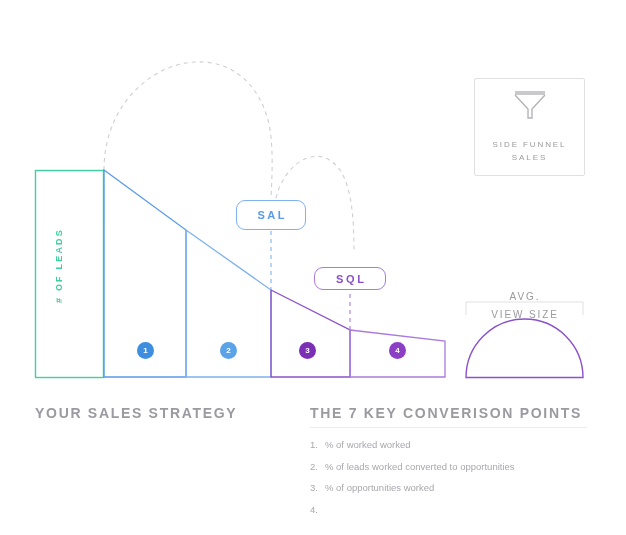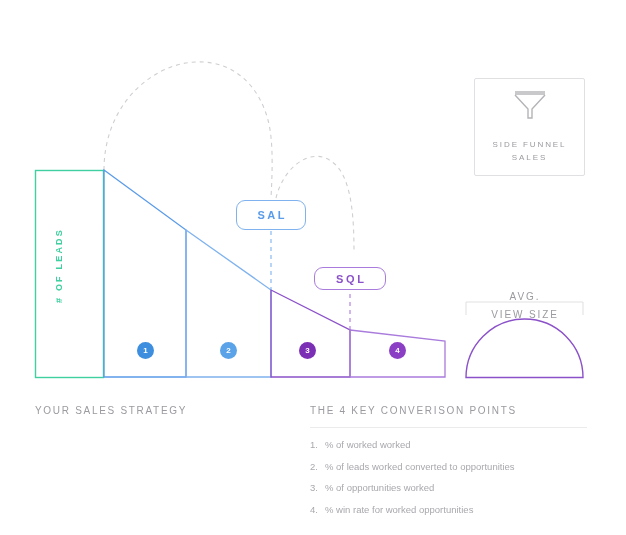--- a/index.html
+++ b/index.html
@@ -106,24 +106,24 @@
     width: 118px;
     text-align: center;
     font-size: 10px;
     letter-spacing: 1.9px;
     color: #9a9aa0;
     line-height: 1.75;
     margin-top: 32px;
   }
   .section-heading {
     position: absolute;
-    font-size: 10px;
+    font-size: 14px;
     letter-spacing: 1.7px;
     color: #9a9aa0;
-    font-weight: normal;
+    font-weight: bold;
     white-space: nowrap;
   }
   #heading-left { left: 35px; top: 405px; }
   #heading-right { left: 310px; top: 405px; }
   .rule {
     position: absolute;
     left: 310px; top: 427px;
     width: 277px;
     height: 1px;
     background: #ebebed;
@@ -208,35 +208,34 @@
       <span>SALES</span>
     </span>
   </div>
 
   <div class="avg-label">
     <span>AVG.</span><br>
     <span>VIEW SIZE</span>
   </div>
 
   <div class="section-heading" id="heading-left">YOUR SALES STRATEGY</div>
-  <div class="section-heading" id="heading-right">THE 4 KEY CONVERISON POINTS</div>
+  <div class="section-heading" id="heading-right">THE 7 KEY CONVERISON POINTS</div>
   <div class="rule"></div>
 
   <ul class="points-list">
     <li>
       <span class="num">1.</span>
       <span>% of worked worked</span>
     </li>
     <li>
       <span class="num">2.</span>
       <span>% of leads worked converted to opportunities</span>
     </li>
     <li>
       <span class="num">3.</span>
       <span>% of opportunities worked</span>
     </li>
     <li>
       <span class="num">4.</span>
-      <span>% win rate for worked opportunities</span>
     </li>
   </ul>
 
 </div>
 
 </body></html>

